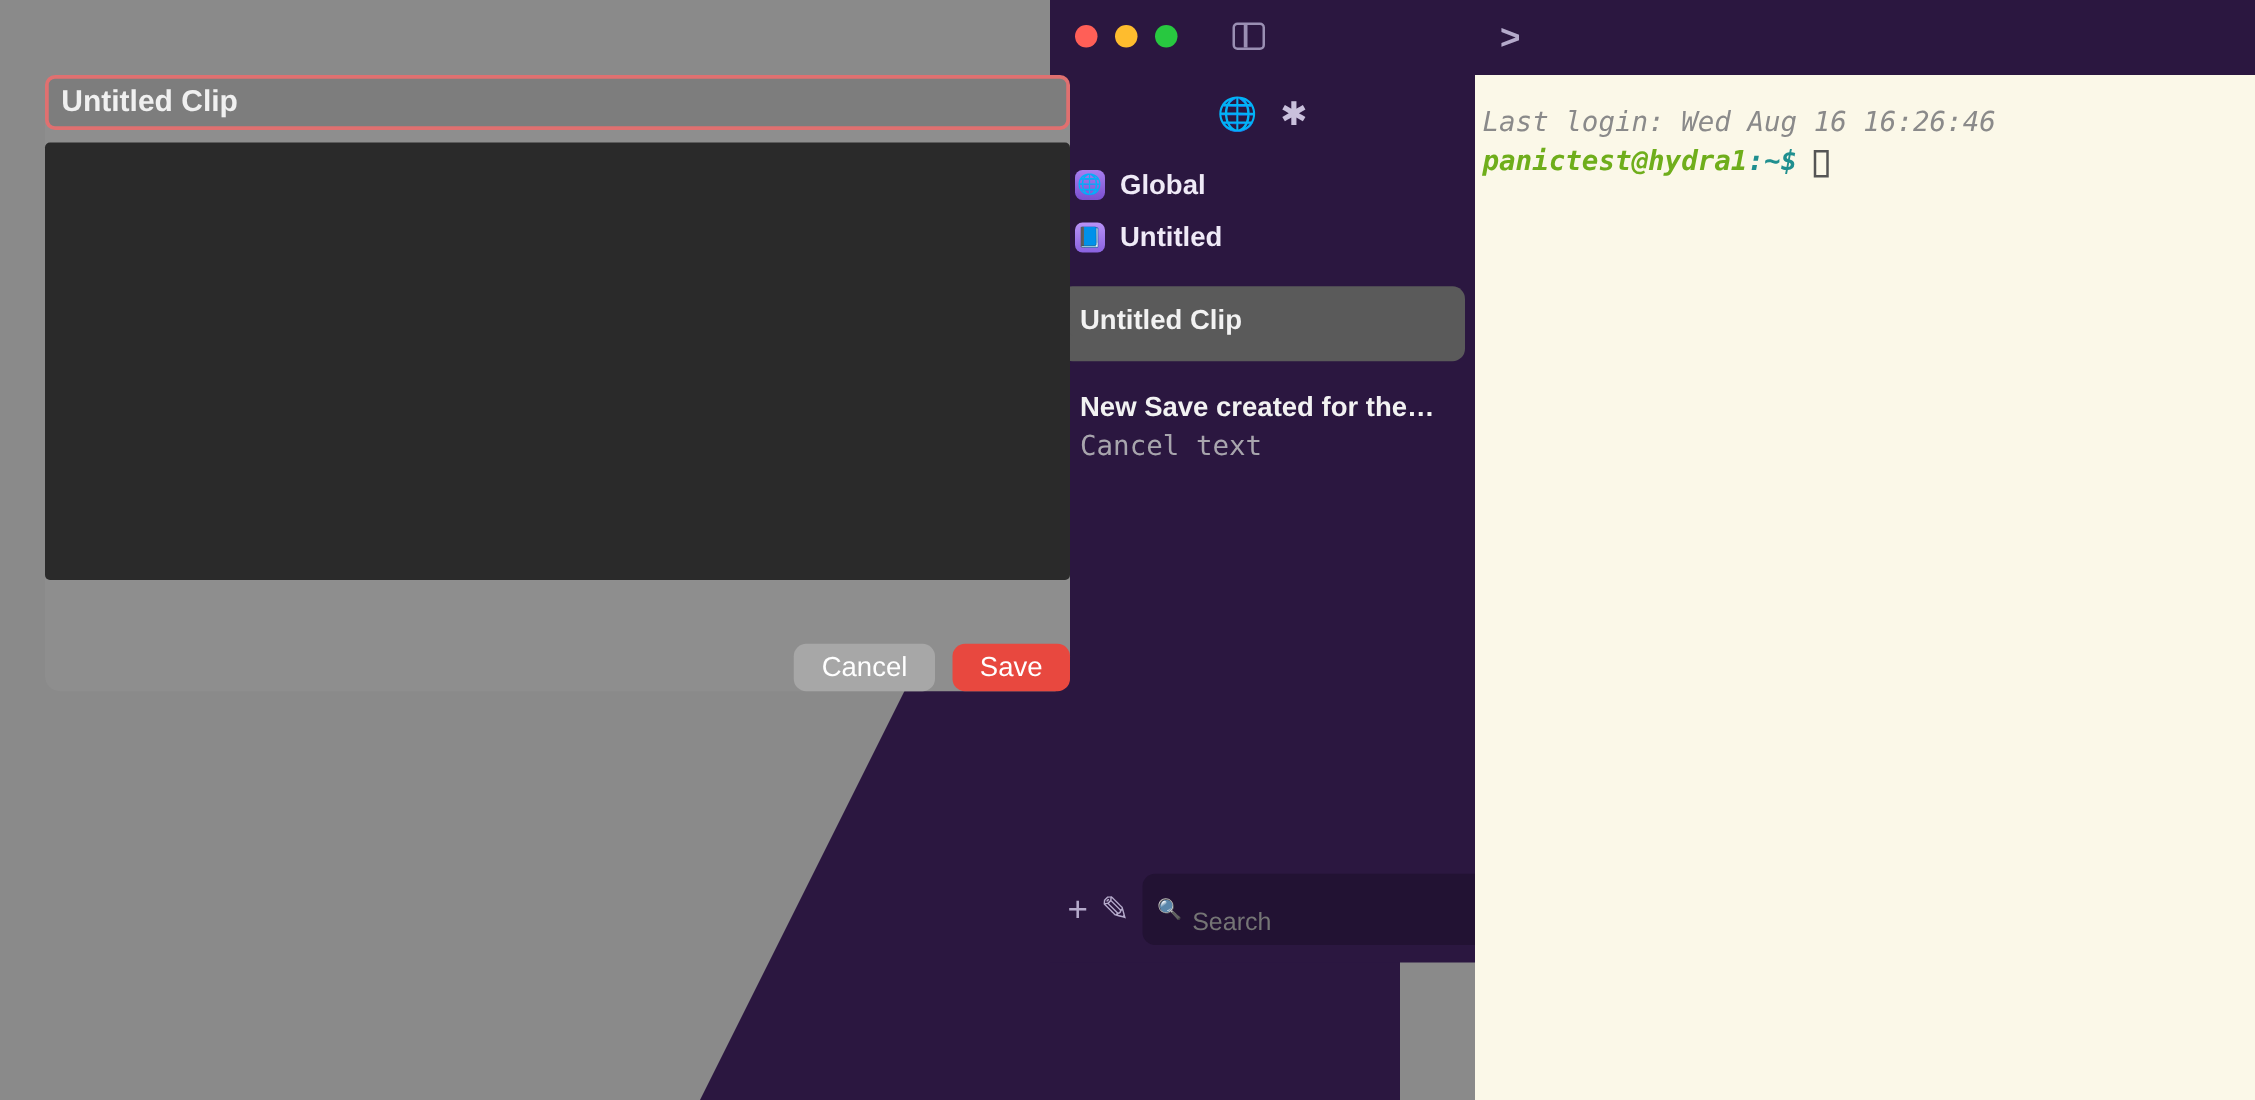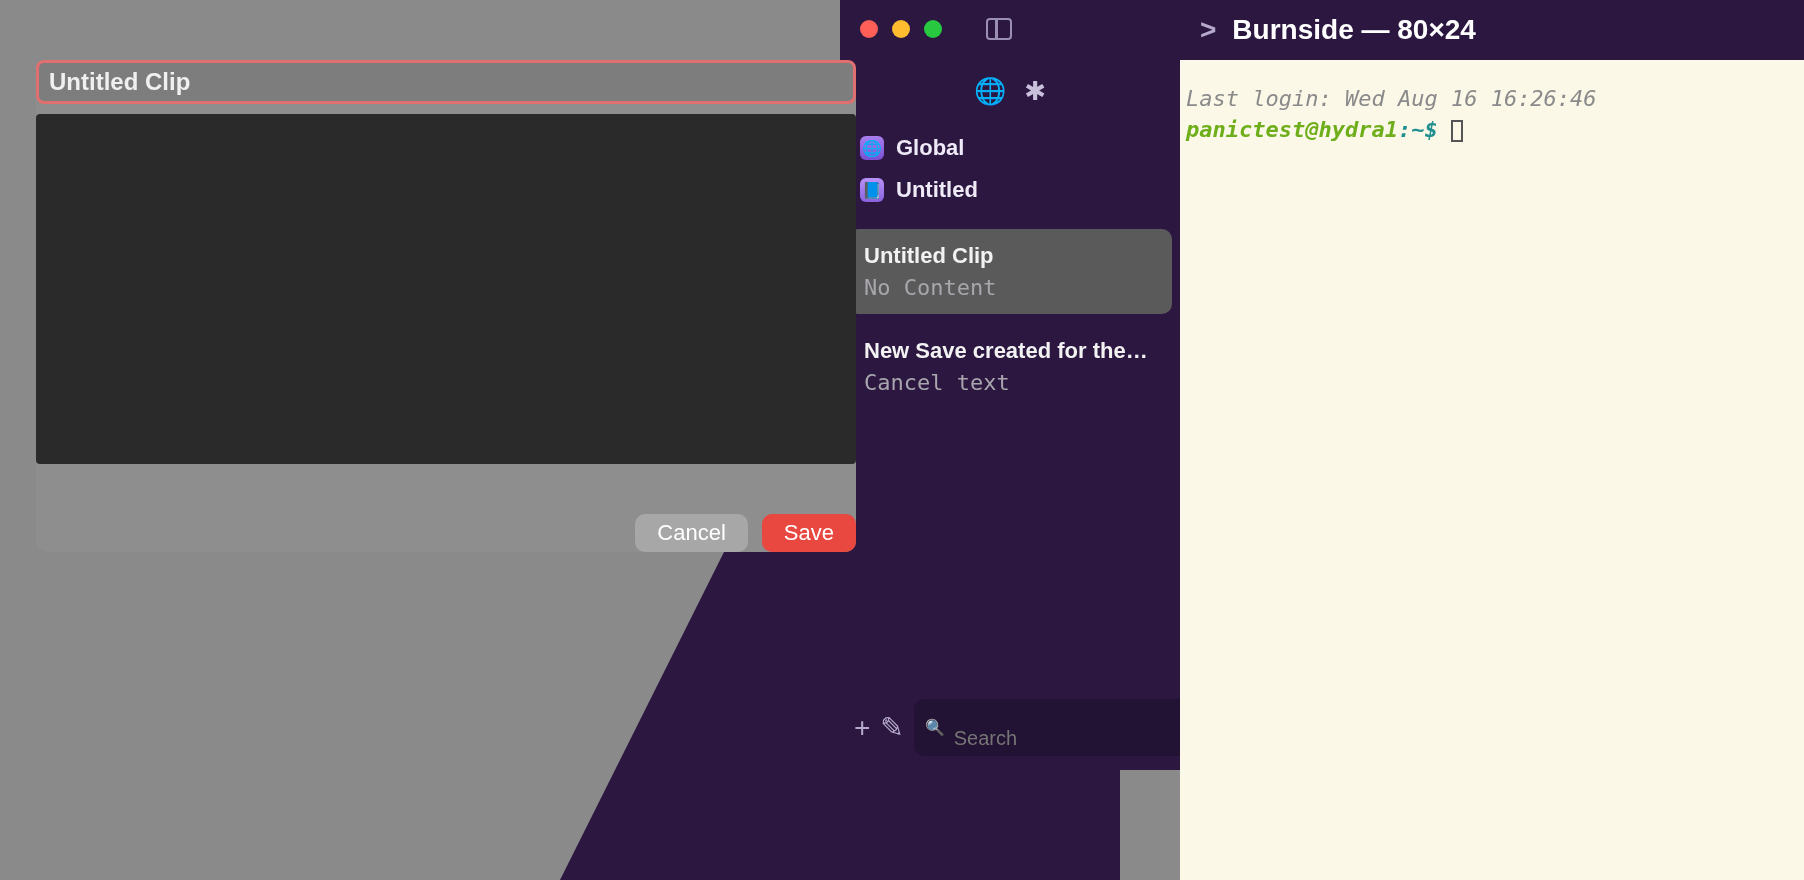--- a/index.html
+++ b/index.html
@@ -227,42 +227,40 @@
     </div>
     <div class="nav-item">
       <span class="nav-icon nav-icon-book">📘</span>
       <span>Untitled</span>
     </div>
   </div>
 
   <div class="clips-area">
     <div class="clip-card selected">
       <div class="clip-card-title">Untitled Clip</div>
-      <div class="clip-card-sub">No Content</div>
     </div>
     <div class="clip-card">
       <div class="clip-card-title">New Save created for the…</div>
       <div class="clip-card-sub">Cancel text</div>
     </div>
   </div>
 
   <div class="sidebar-bottom">
     <div class="tool-btn">+</div>
     <div class="tool-btn">✎</div>
     <div class="search-field">
       <span>🔍</span>
       <input class="search-input" placeholder="Search" style="">
     </div>
   </div>
 </div>
 
 <div class="terminal-pane">
   <div class="term-titlebar">
     <span class="term-prompt-caret">&gt;</span>
-    <span>Burnside — 80×24</span>
   </div>
   <div class="term-body"><span class="t-gray">Last login: Wed Aug 16 16:26:46</span>
 <span class="t-green">panictest@hydra1</span><span class="t-teal">:</span><span class="t-teal">~</span><span class="t-teal">$</span> <span class="t-cursor"></span></div>
 </div>
 
 <div class="clip-editor">
   <input class="clip-title-input" value="Untitled Clip" style="">
   <textarea class="clip-body" style=""></textarea>
   <div class="clip-buttons">
     <button class="btn btn-cancel">Cancel</button>

